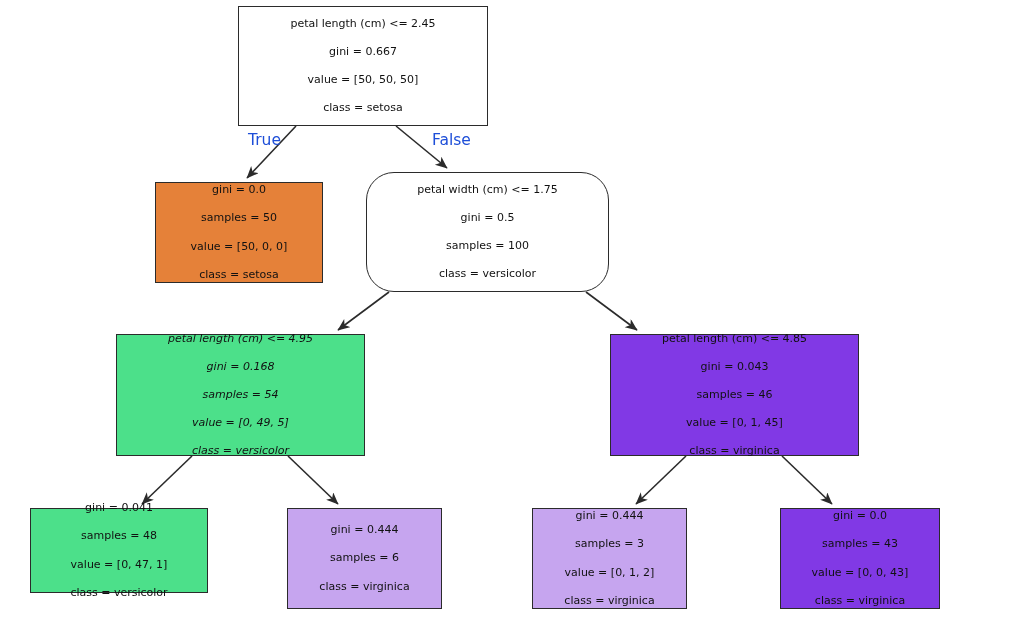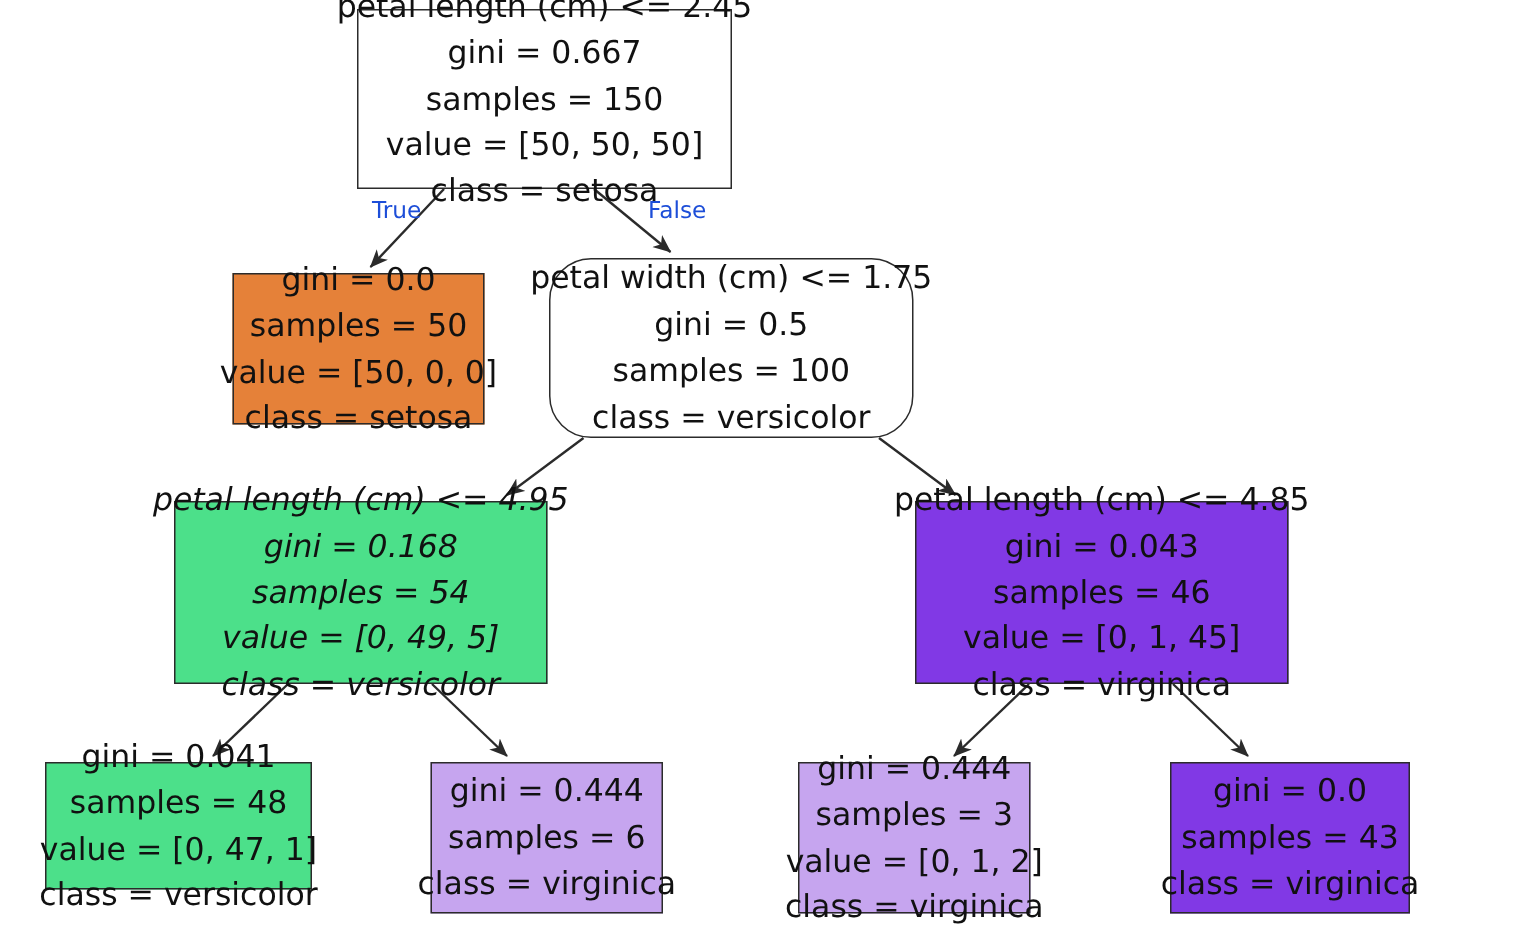--- a/index.html
+++ b/index.html
@@ -32,23 +32,24 @@
   .node {
     position: absolute;
     box-sizing: border-box;
     border: 1.4px solid #2b2b2b;
     display: flex;
     flex-direction: column;
     align-items: center;
     justify-content: center;
     text-align: center;
     color: #111111;
-    font-size: 21px;
+    font-size: 11px;
     line-height: 1.47;
     white-space: nowrap;
+    gap: 12px;
   }
   .node .line {
     display: block;
   }
   .edge-label {
     position: absolute;
     font-size: 15.5px;
     color: #1d4ed8;
     white-space: nowrap;
   }
@@ -73,21 +74,20 @@
         <line x1="288" y1="456" x2="338" y2="504" stroke="#2b2b2b" stroke-width="1.6" marker-end="url(#arrowhead)"></line>
         <line x1="686" y1="456" x2="636" y2="504" stroke="#2b2b2b" stroke-width="1.6" marker-end="url(#arrowhead)"></line>
         <line x1="782" y1="456" x2="832" y2="504" stroke="#2b2b2b" stroke-width="1.6" marker-end="url(#arrowhead)"></line>
       </g>
   </svg>
 
   <div id="node-layer">
       <div class="node" style="left: 238px; top: 6px; width: 250px; height: 120px; background: rgb(255, 255, 255); border-color: rgb(43, 43, 43);">
         <span class="line">petal length (cm) &lt;= 2.45</span>
         <span class="line">gini = 0.667</span>
-        <span class="line">samples = 150</span>
         <span class="line">value = [50, 50, 50]</span>
         <span class="line">class = setosa</span>
       </div>
       <div class="node" style="left: 155px; top: 182px; width: 168px; height: 101px; background: rgb(229, 129, 57); border-color: rgb(43, 43, 43);">
         <span class="line">gini = 0.0</span>
         <span class="line">samples = 50</span>
         <span class="line">value = [50, 0, 0]</span>
         <span class="line">class = setosa</span>
       </div>
       <div class="node" style="left: 366px; top: 172px; width: 243px; height: 120px; background: rgb(255, 255, 255); border-color: rgb(43, 43, 43); border-radius: 28px;">
@@ -123,20 +123,21 @@
       </div>
       <div class="node" style="left: 532px; top: 508px; width: 155px; height: 101px; background: rgb(198, 165, 239); border-color: rgb(43, 43, 43);">
         <span class="line">gini = 0.444</span>
         <span class="line">samples = 3</span>
         <span class="line">value = [0, 1, 2]</span>
         <span class="line">class = virginica</span>
       </div>
       <div class="node" style="left: 780px; top: 508px; width: 160px; height: 101px; background: rgb(129, 57, 229); border-color: rgb(43, 43, 43);">
         <span class="line">gini = 0.0</span>
         <span class="line">samples = 43</span>
+        <span class="line">value = [0, 0, 43]</span>
         <span class="line">class = virginica</span>
       </div>
     </div>
   <div id="label-layer">
       <div class="edge-label" style="left: 248px; top: 131px;">True</div>
       <div class="edge-label" style="left: 432px; top: 131px;">False</div>
     </div>
 
 </div>
 

